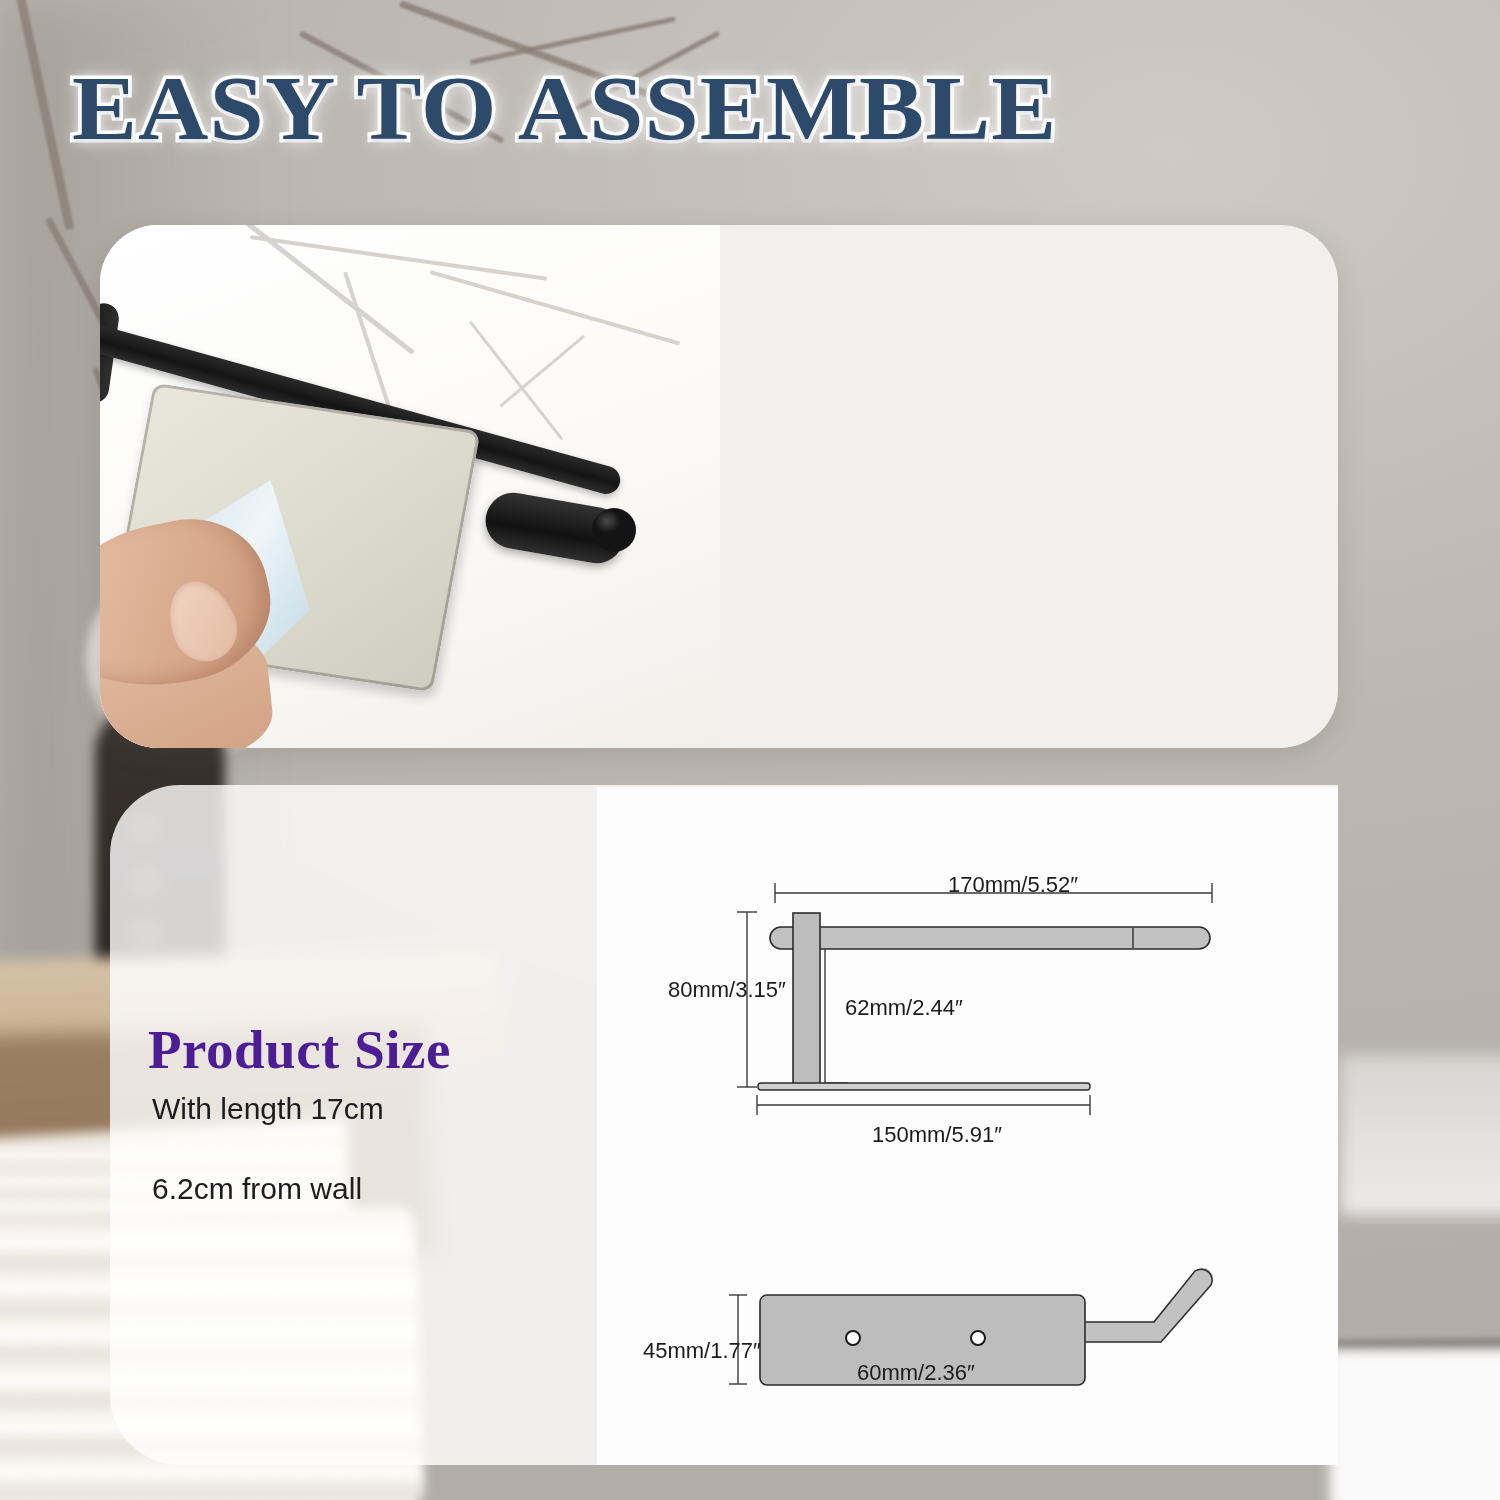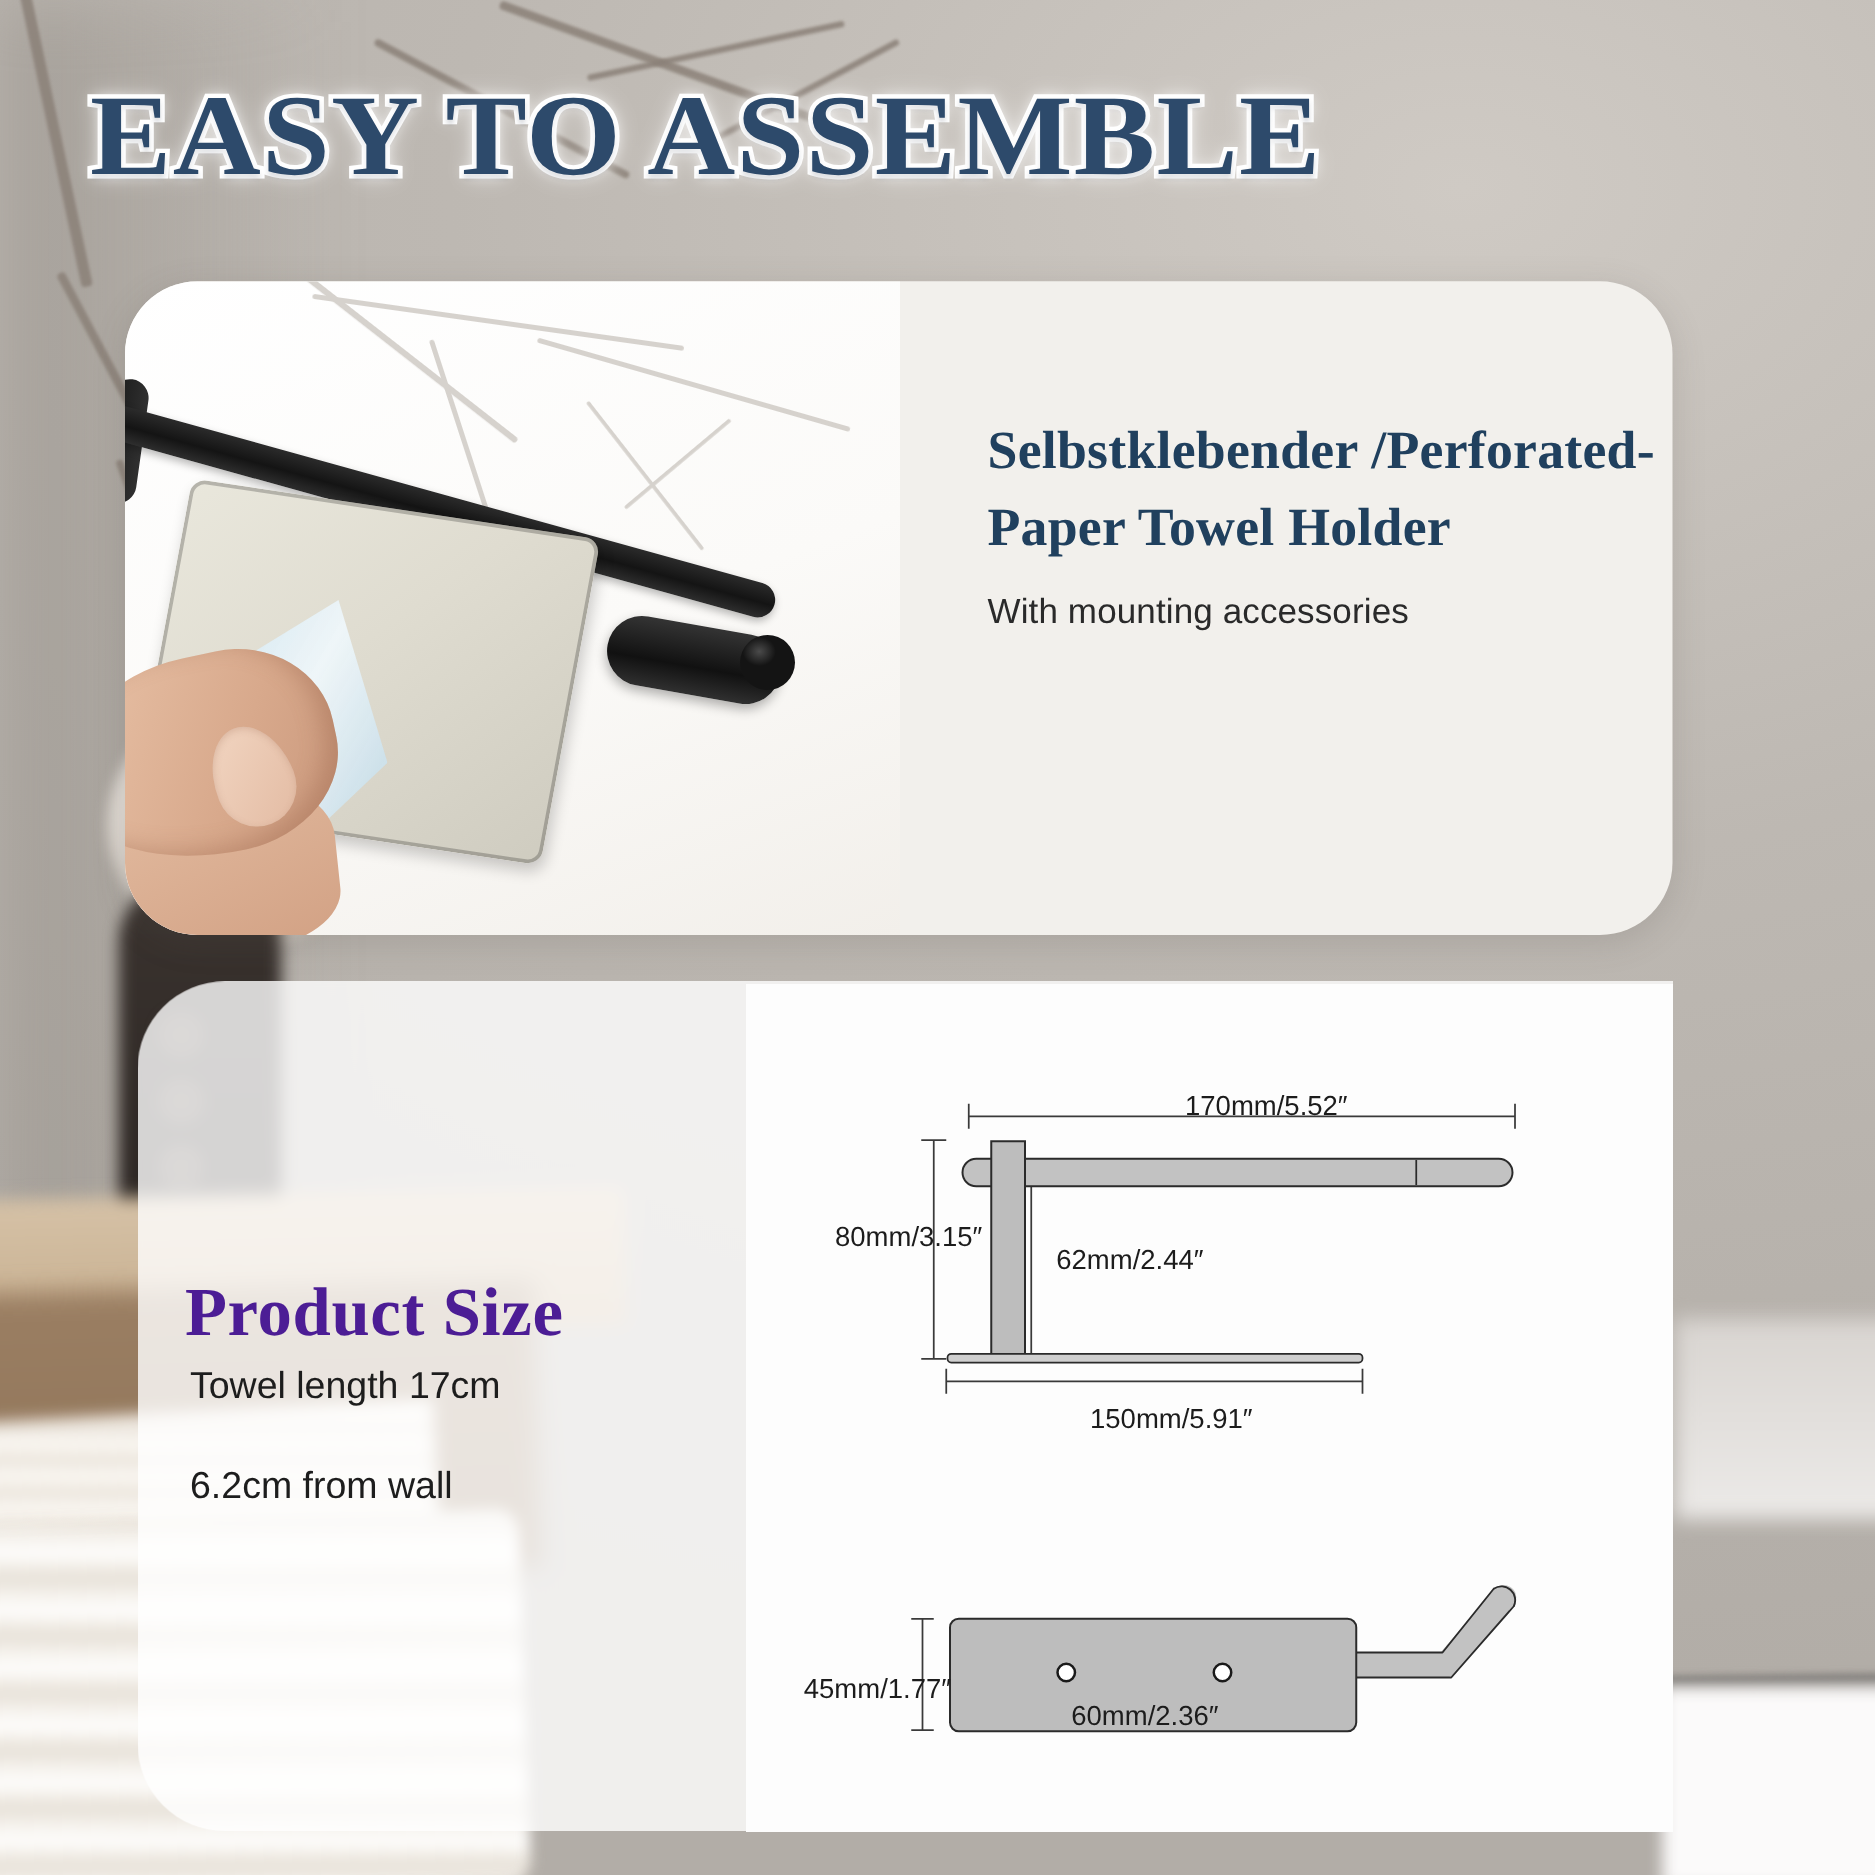--- a/index.html
+++ b/index.html
@@ -269,31 +269,27 @@
     <div class="bar"></div>
     <div class="bar-end"></div>
     <div class="bar-knob"></div>
     <div class="plate"></div>
     <div class="film"></div>
     <div class="hand-lower"></div>
     <div class="thumb"></div>
     <div class="thumb-nail"></div>
   </div>
 
-  <div class="card-top-text">
-    <div class="prod-heading">Selbstklebender /Perforated-Paper Towel Holder</div>
-    <div class="prod-sub">With mounting accessories</div>
-  </div>
 </div>
 
 <div class="card-bottom"></div>
 <div class="card-bottom-white"></div>
 
 <div class="size-title">Product Size</div>
-<div class="size-line size-line-1">Towel length 17cm</div>
+<div class="size-line size-line-1">With length 17cm</div>
 <div class="size-line size-line-2">6.2cm from wall</div>
 
 <svg class="draw" style="left:620px;top:855px;" width="620" height="290" viewBox="0 0 620 290">
   <g stroke="#3a3a3a" stroke-width="1.4" fill="none">
 
     <line x1="155" y1="38" x2="592" y2="38"></line>
     <line x1="155" y1="28" x2="155" y2="48"></line>
     <line x1="592" y1="28" x2="592" y2="48"></line>
 
     <line x1="127" y1="57" x2="127" y2="232"></line>

